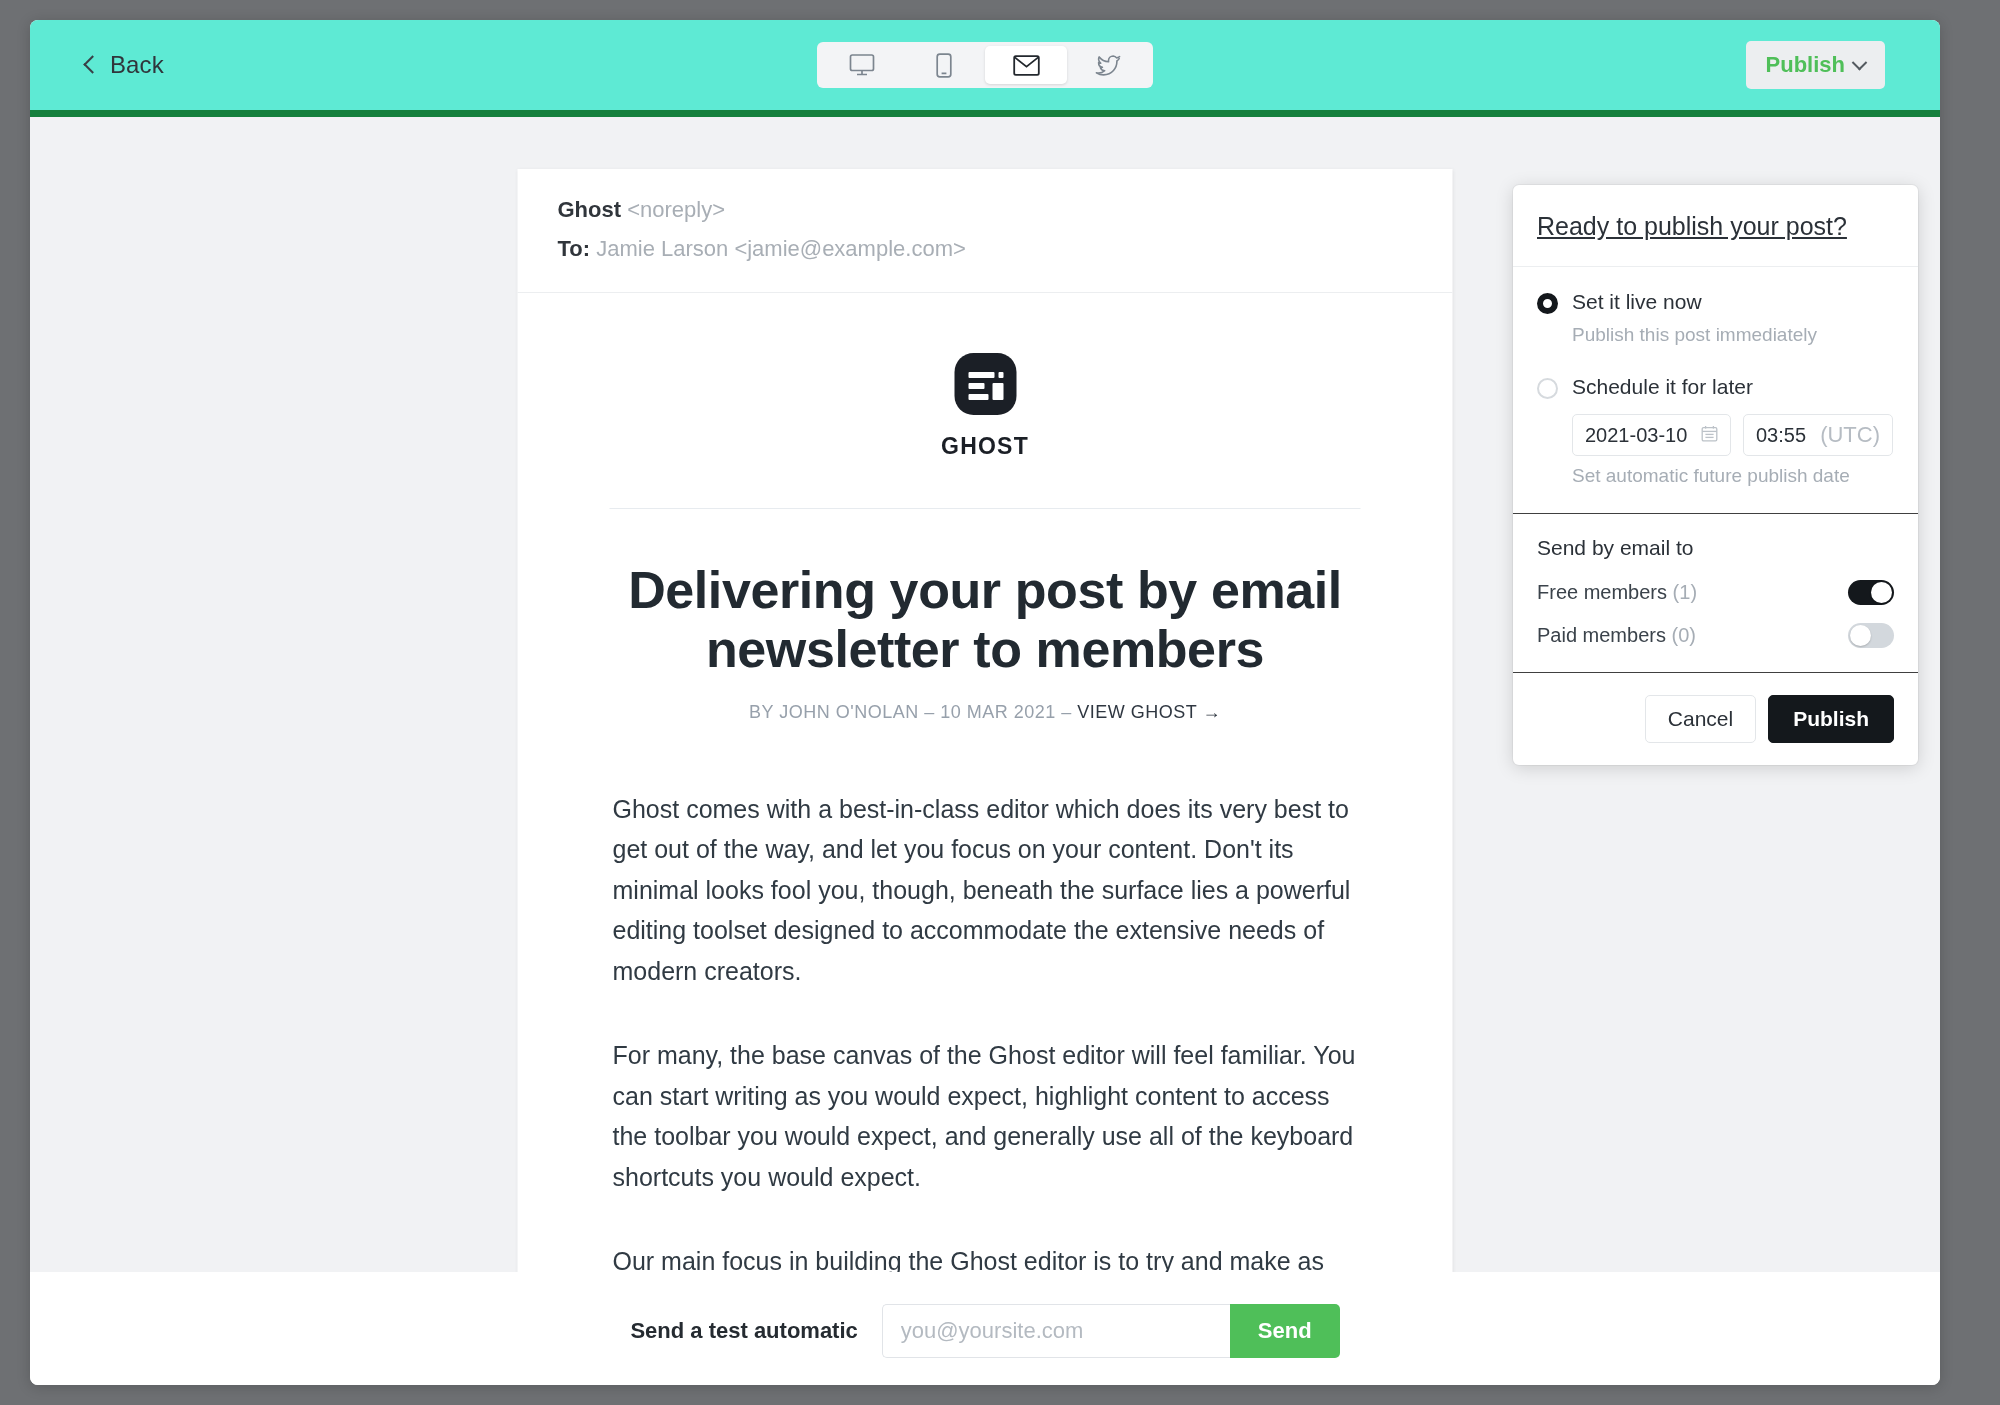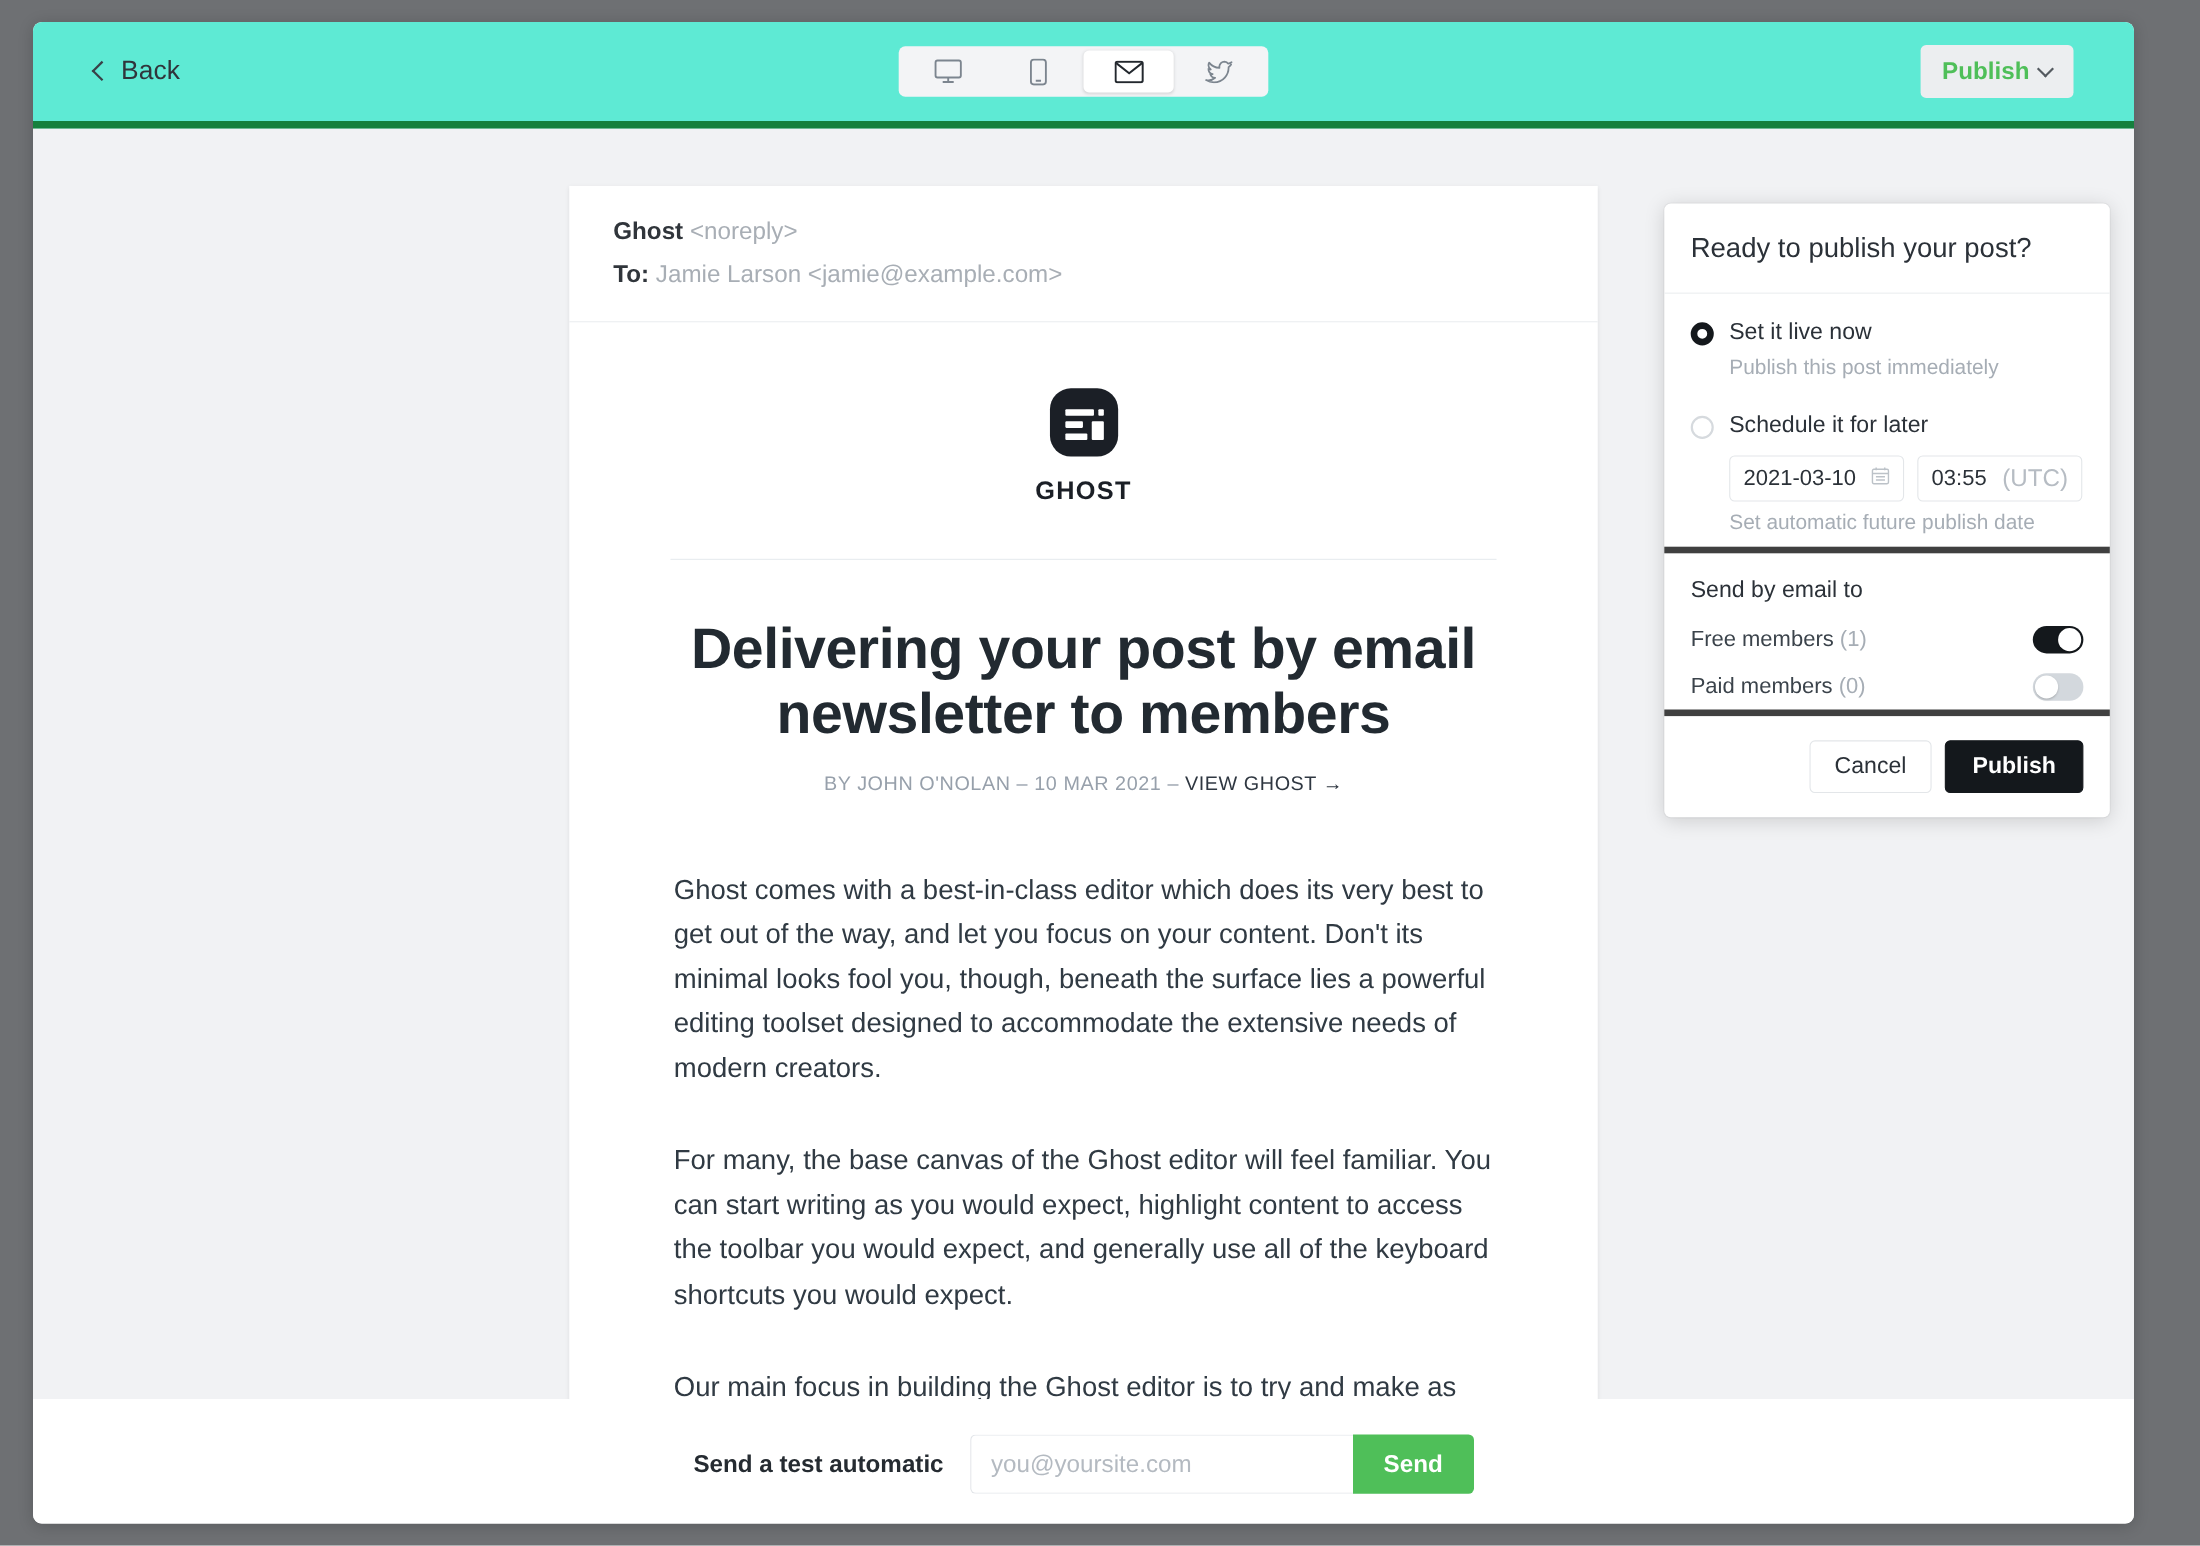--- a/index.html
+++ b/index.html
@@ -278,24 +278,25 @@
     background: #ffffff;
     border-radius: 6px;
     box-shadow: 0 3px 18px rgba(0,0,0,0.15), 0 0 0 1px rgba(0,0,0,0.04);
     z-index: 40;
   }
   .pp-header {
     padding: 27px 24px 25px 24px;
     border-bottom: 1px solid #eceef0;
     font-size: 25px;
     color: #2b3138;
+    text-decoration: underline;
   }
   .pp-section {
-    padding: 22px 24px 8px 24px;
-    border-bottom: 6px solid #404040;
+    padding: 22px 24px 24px 24px;
+    border-bottom: 1px solid #404040;
   }
   .pp-option {
     display: flex;
     align-items: flex-start;
     gap: 14px;
     cursor: pointer;
   }
   .pp-option + .pp-option { margin-top: 26px; }
   .radio {
     width: 21px;

